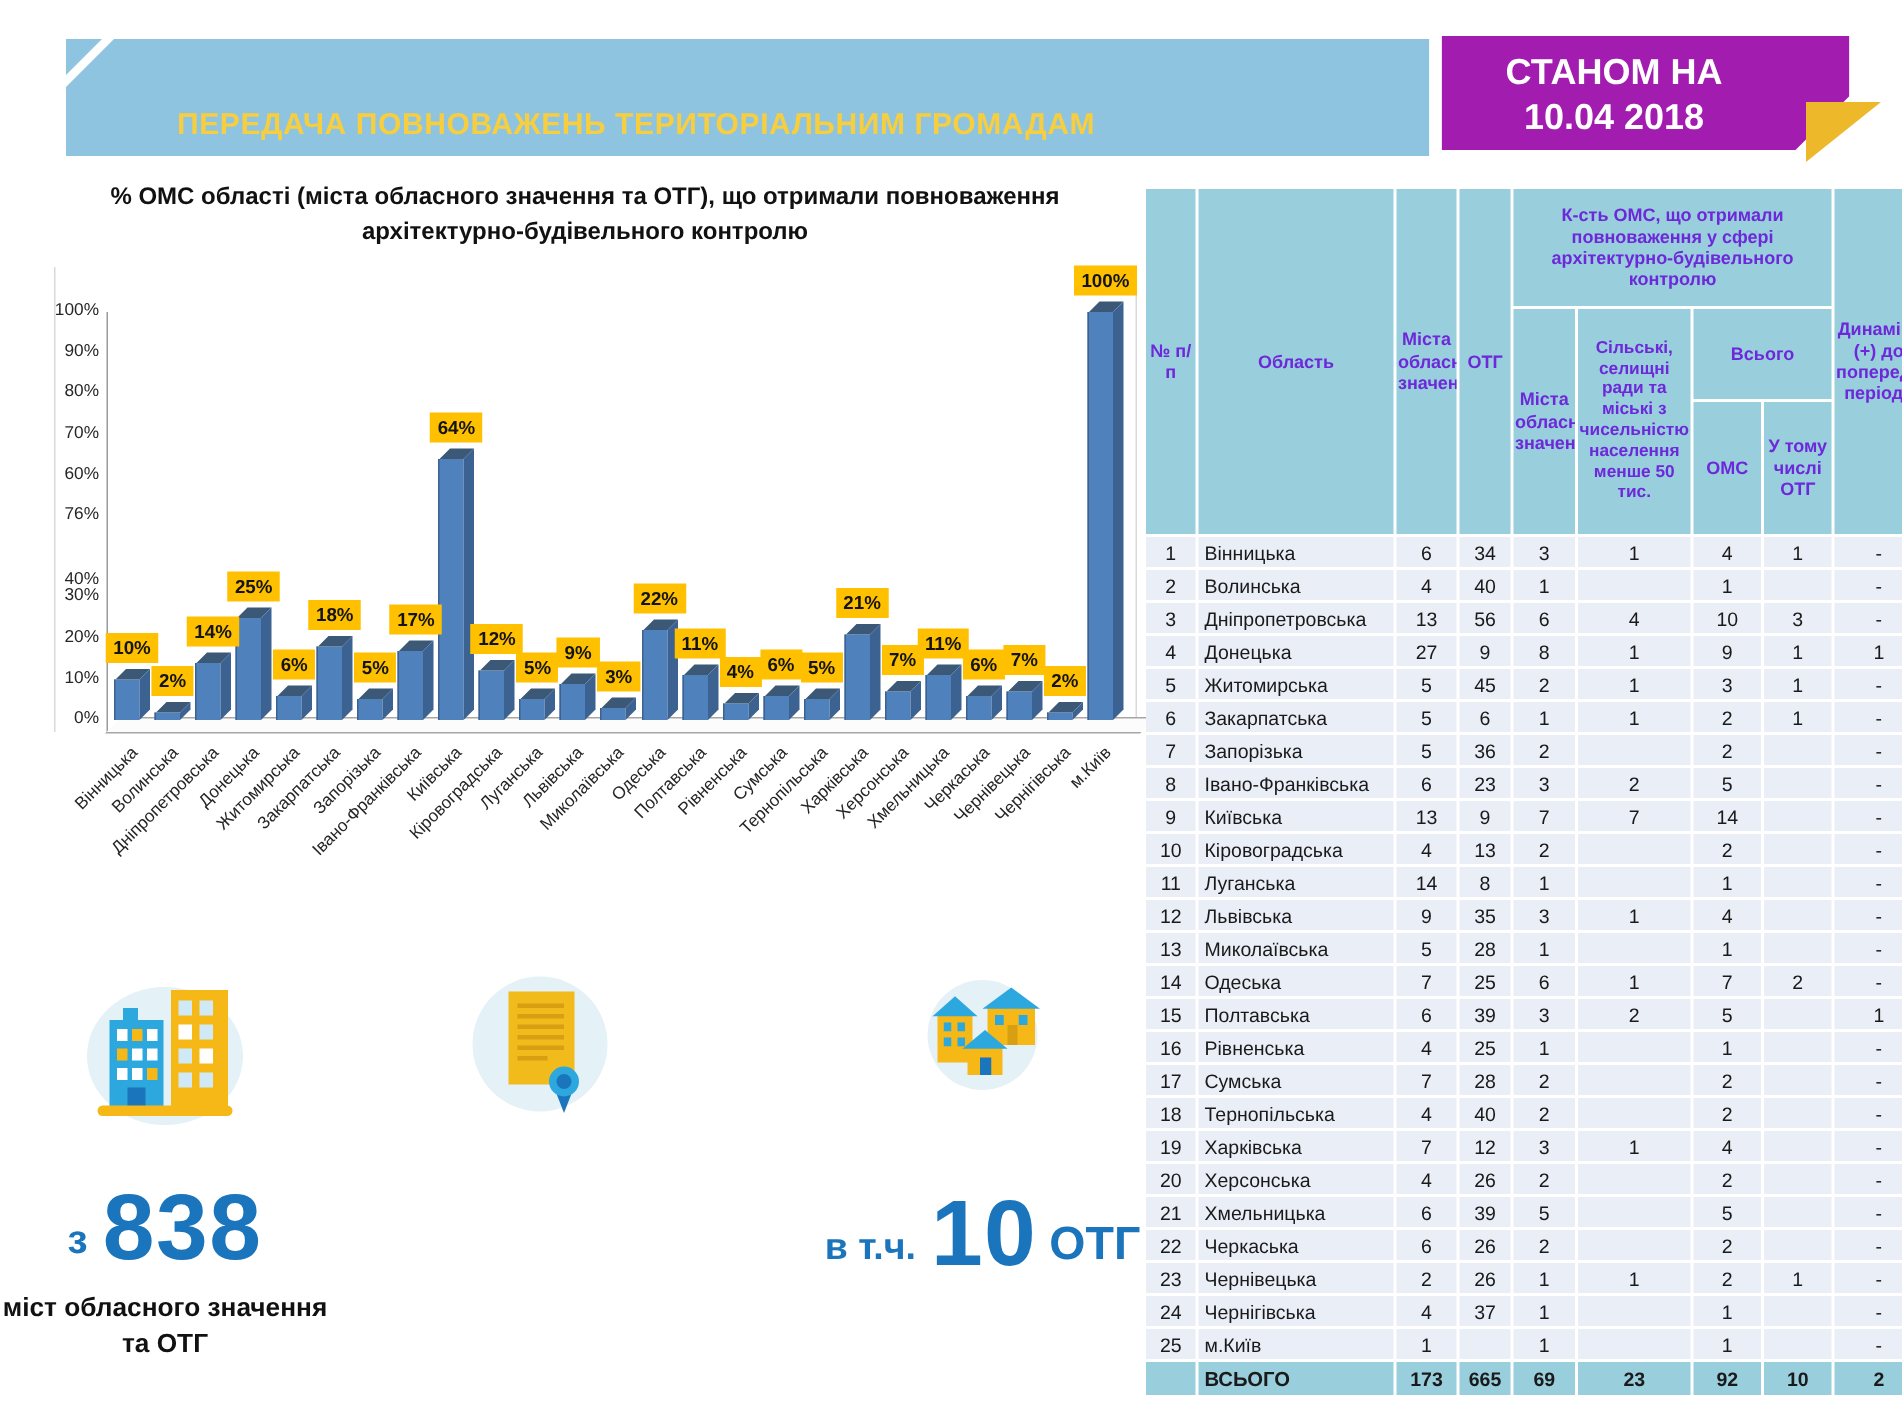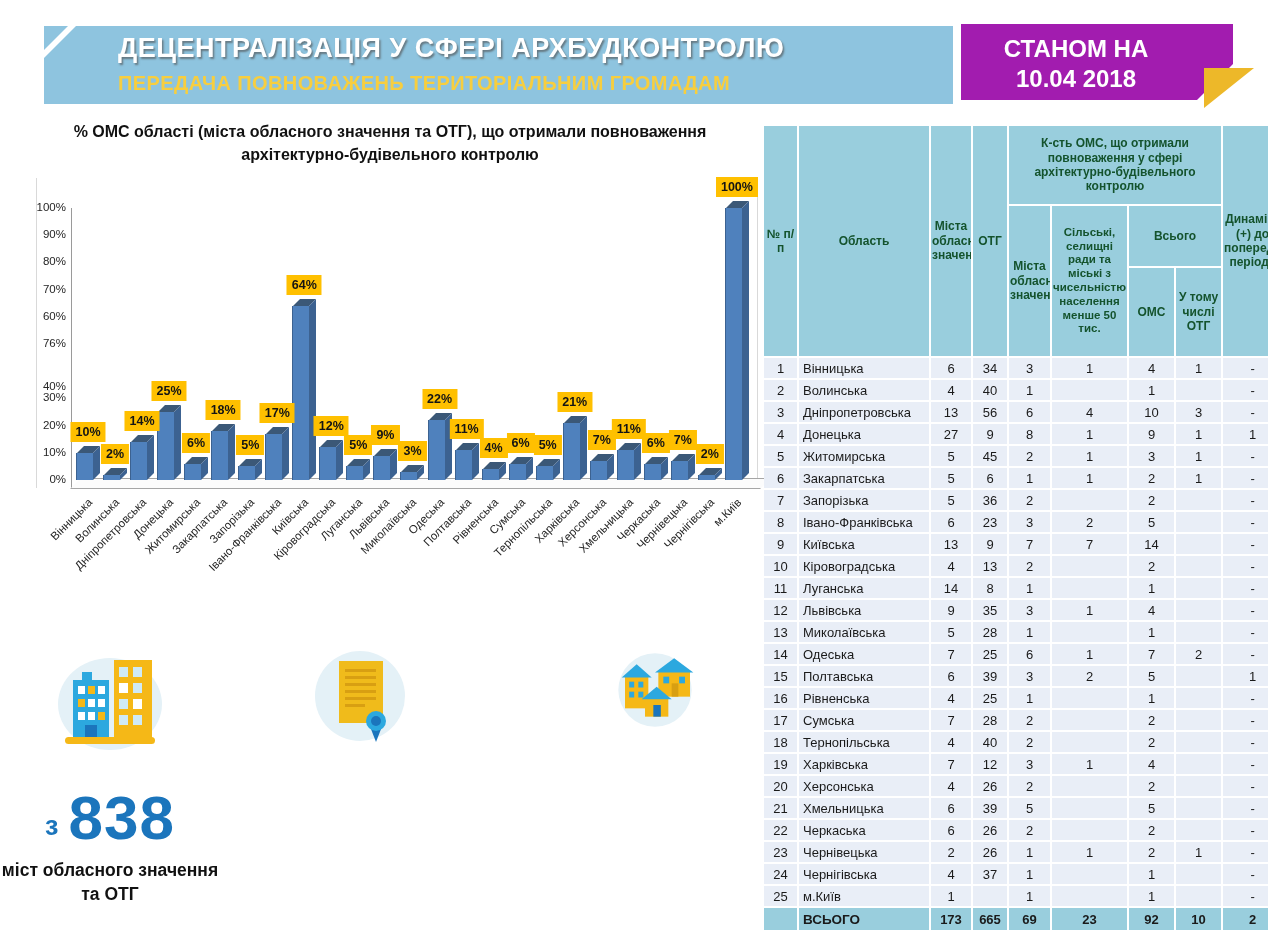--- a/index.html
+++ b/index.html
@@ -56,38 +56,37 @@
   #stat2 .stat-line{margin-top:42px;}
   #stat2 .stat-caption{font-size:15.5px;line-height:1.4;margin-top:10px;padding:0 25px;}
   #stat3{left:520px;top:650px;width:270px;}
   #stat3 .stat-line{margin-top:52px;}
   #stat3 .stat-suffix{font-size:31px;}
   #stat3 .stat-prefix{font-size:25px;}
 
   
   .tbl{position:absolute;left:762px;top:124px;width:506px;border-collapse:separate;border-spacing:2px;
        table-layout:fixed;}
-  .tbl th{background:#99CEDD;font-size:12px;font-weight:bold;color:#14532d;
+  .tbl th{background:#99CEDD;font-size:12px;font-weight:bold;color:#6d28d9;
           text-align:center;vertical-align:middle;line-height:1.2;padding:1px 1px;overflow:hidden;}
   .tbl td{background:#E9EEF7;font-size:13px;text-align:center;vertical-align:middle;
           padding:0 2px;height:20px;overflow:hidden;white-space:nowrap;}
   .tbl td.oblast{text-align:left;padding-left:4px;}
   .tbl tr.total td{background:#99CEDD;font-weight:bold;height:22px;}
   .tbl tr.total td.oblast{font-size:13.5px;}
 </style>
 </head>
 <body>
 
 <div class="page">
 
   <div class="banner"></div>
   <svg class="banner-flap" viewBox="0 0 26 26">
     <polygon points="0,0 24,0 0,24" fill="#8EC4DF"></polygon>
   </svg>
-  <div class="banner-title">ДЕЦЕНТРАЛІЗАЦІЯ У СФЕРІ АРХБУДКОНТРОЛЮ</div>
   <div class="banner-subtitle">ПЕРЕДАЧА ПОВНОВАЖЕНЬ ТЕРИТОРІАЛЬНИМ ГРОМАДАМ</div>
 
   <div class="datebox">
     <div class="datebox-text">
       <span>СТАНОМ НА</span><br>
       <span>10.04 2018</span>
     </div>
   </div>
   <svg class="datebox-flap" viewBox="0 0 54 46">
     <polygon points="0,4 50,4 0,44" fill="#EDB829"></polygon>
@@ -245,20 +244,23 @@
         <rect x="30" y="50" width="6" height="7" fill="#2CA8DF"></rect>
       <rect x="54" y="26" width="38" height="30" fill="#F5B817"></rect>
       <polygon points="50,27 73,10 96,27" fill="#2CA8DF"></polygon>
       <rect x="60" y="32" width="7" height="8" fill="#2CA8DF"></rect>
         <rect x="79" y="32" width="7" height="8" fill="#2CA8DF"></rect>
       <rect x="70" y="40" width="8" height="16" fill="#D89F12"></rect>
       <rect x="38" y="58" width="28" height="22" fill="#F5B817"></rect>
       <polygon points="34,59 52,44 70,59" fill="#2CA8DF"></polygon>
       <rect x="48" y="66" width="9" height="14" fill="#1B75BC"></rect>
     </svg>
+    <div class="stat-line">
+      <span class="stat-prefix">в т.ч.</span><span class="stat-value">10</span><span class="stat-suffix">ОТГ</span>
+    </div>
   </div>
 
   <table class="tbl">
     <colgroup>
       <col style="width:33px">
         <col style="width:130px">
         <col style="width:40px">
         <col style="width:34px">
       <col style="width:41px">
         <col style="width:75px">

